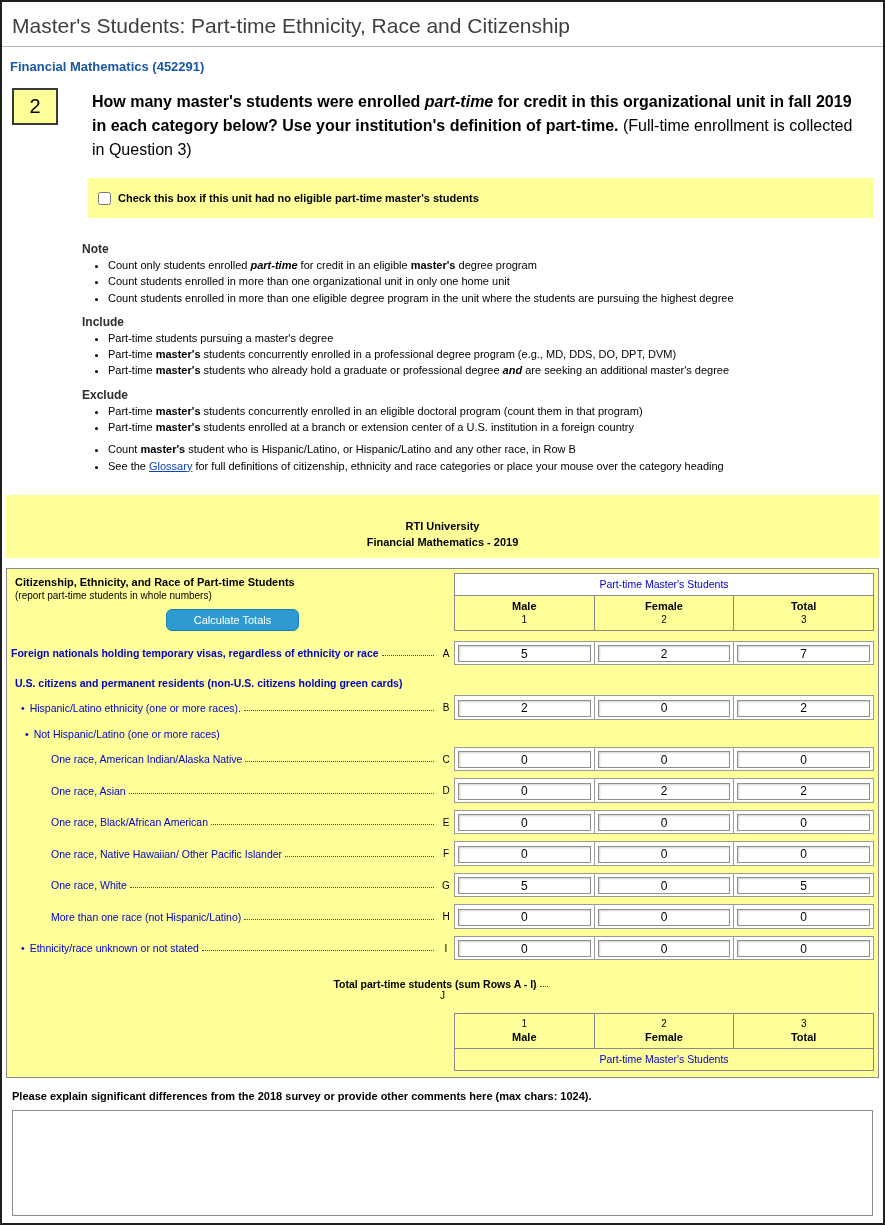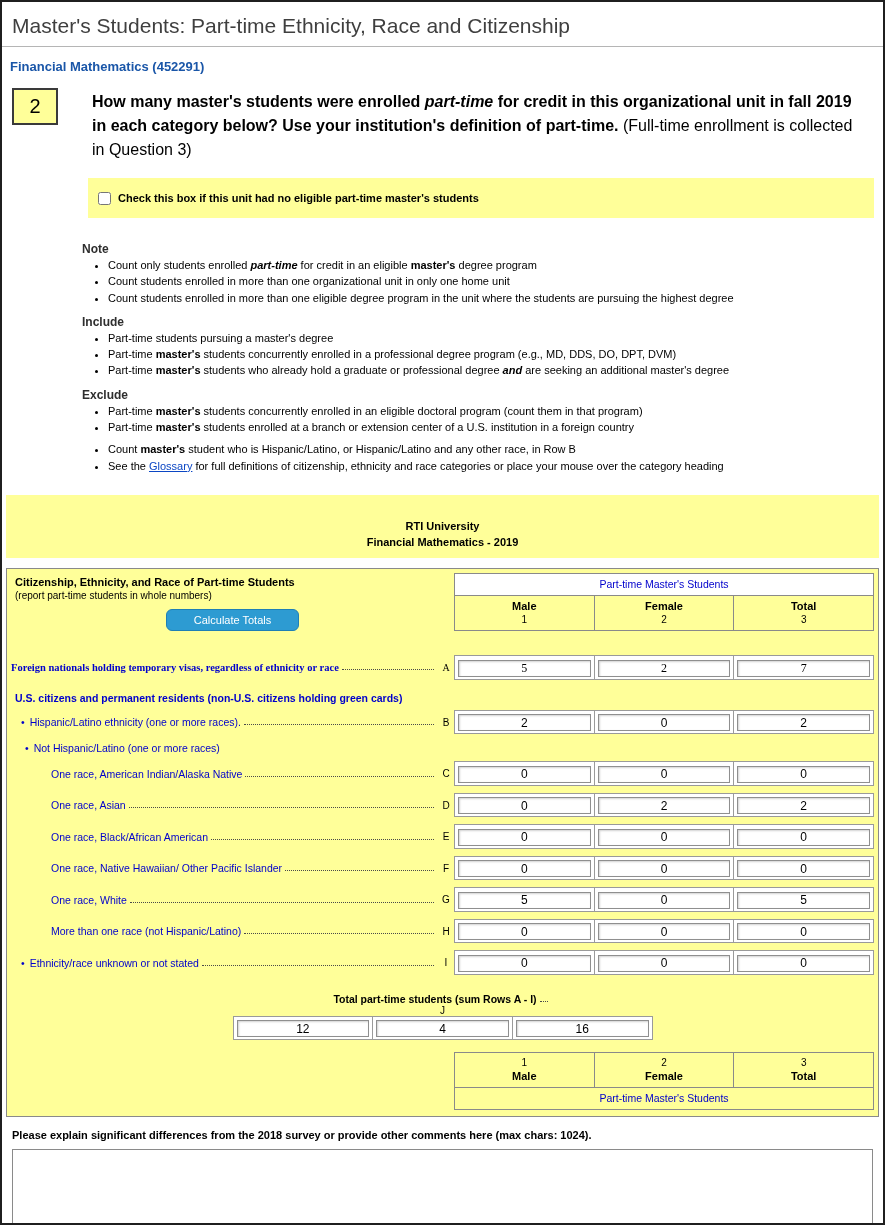--- a/index.html
+++ b/index.html
@@ -37,21 +37,21 @@
   .calc-btn { display:block; margin:8px auto 0; background:var(--button-blue,#2D9BD2); color:#fff; border:1px solid #1f7fb5; font-size:11px; padding:4px 27px; border-radius:6px; font-family:inherit; cursor:pointer; }
   .thead-right { width:420px; flex:none; display:flex; flex-direction:column; }
   .group-cell { border:1px solid #8a8a8a; background:#fff; color:var(--blue-label,#0000CC); text-align:center; font-size:10.5px; padding:4px 0 5px; }
   .col-cells { display:flex; }
   .col-cell { flex:1; border:1px solid #8a8a8a; border-top:0; text-align:center; padding:4px 0 5px; margin-left:-1px; }
   .col-cell:first-child { margin-left:0; }
   .col-label { font-weight:bold; font-size:11px; }
   .col-num { font-size:10px; margin-top:2px; }
 
   .trow { display:flex; align-items:center; margin-top:7px; }
-  .row-a { margin-top:24px;font-family:Liberation Serif, serif; }
+  .row-a { margin-top:10px; }
   .row-b { margin-top:6px; }
   .row-j { margin-top:18px; margin-bottom:12px;flex-direction:column; }
   .tlabel { flex:1; display:flex; align-items:flex-end; font-size:10.5px; overflow:hidden; }
   .tlabel .txt { white-space:nowrap; }
   .blue { color:var(--blue-label,#0000CC); }
   .bold { font-weight:bold; }
   .leader { flex:1; border-bottom:1px dotted #4a4a4a; margin:0 4px 3px 3px; min-width:8px; }
   .bullet { margin:0 5px 0 0; }
   .ind1 { padding-left:10px; }
   .ind2 { padding-left:40px; }
@@ -283,25 +283,20 @@
         <div class="vcell"><input value="0" style=""></div>
       </div>
     </div>
 
     <div class="trow row-j">
       <div class="tlabel bold">
         <span class="txt">Total part-time students (sum Rows A - I)</span>
         <span class="leader"></span>
       </div>
       <div class="tletter">J</div>
-      <div class="vcells">
-        <div class="vcell"><input value="12" style=""></div>
-        <div class="vcell"><input value="4" style=""></div>
-        <div class="vcell"><input value="16" style=""></div>
-      </div>
     </div>
 
     <div class="tfoot">
       <div class="tfoot-left"></div>
       <div class="tfoot-right">
         <div class="tletter-spacer"></div>
         <div class="tfoot-inner">
           <div class="foot-cols">
             <div class="foot-cell">
               <div class="foot-num">1</div>

